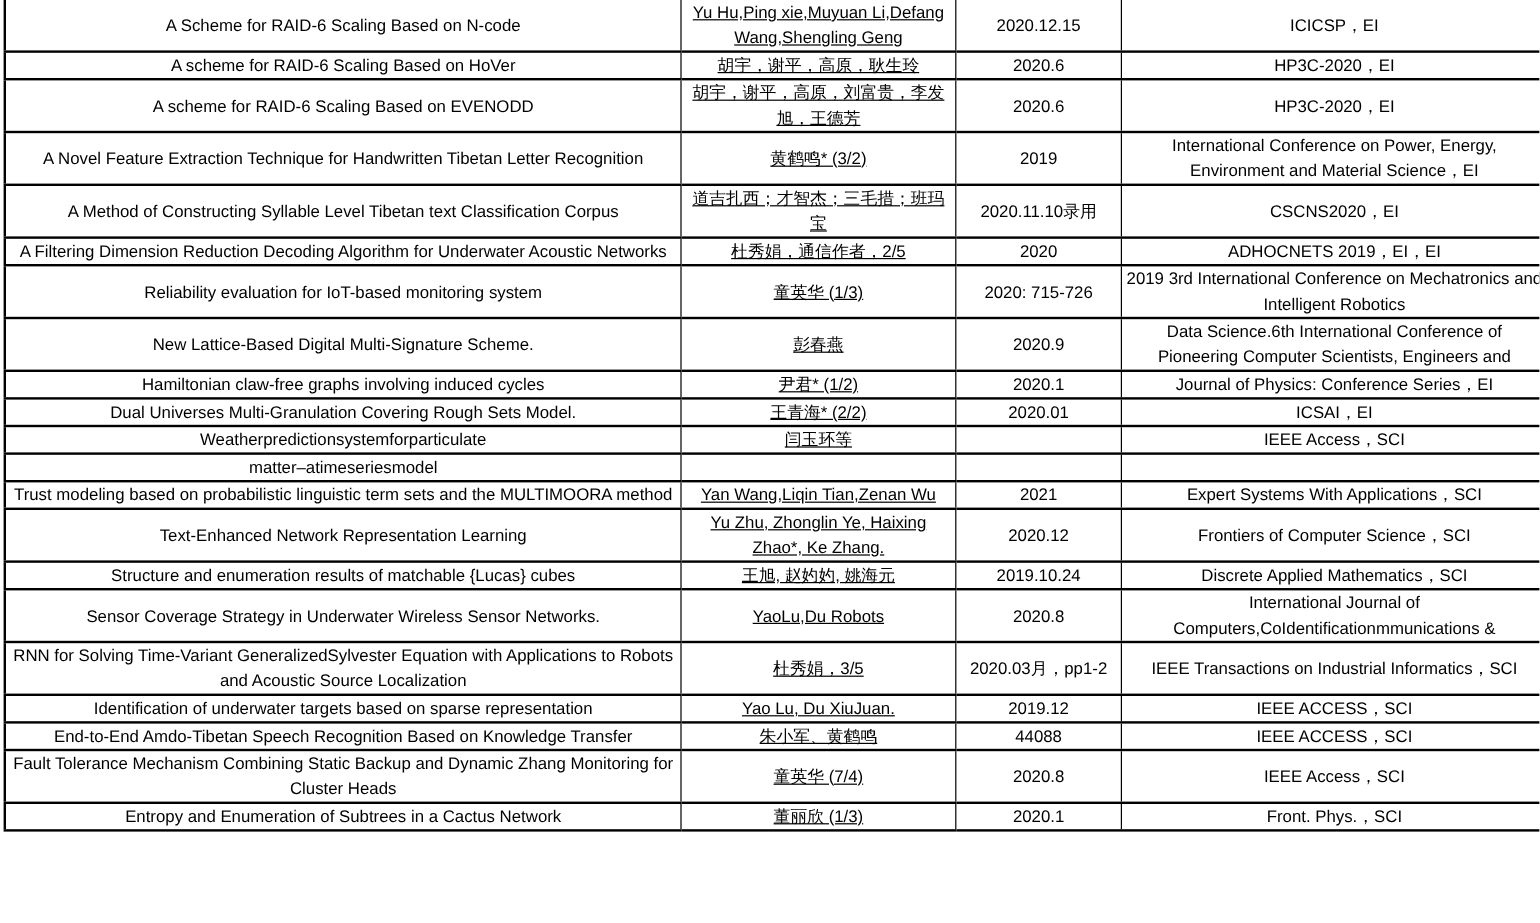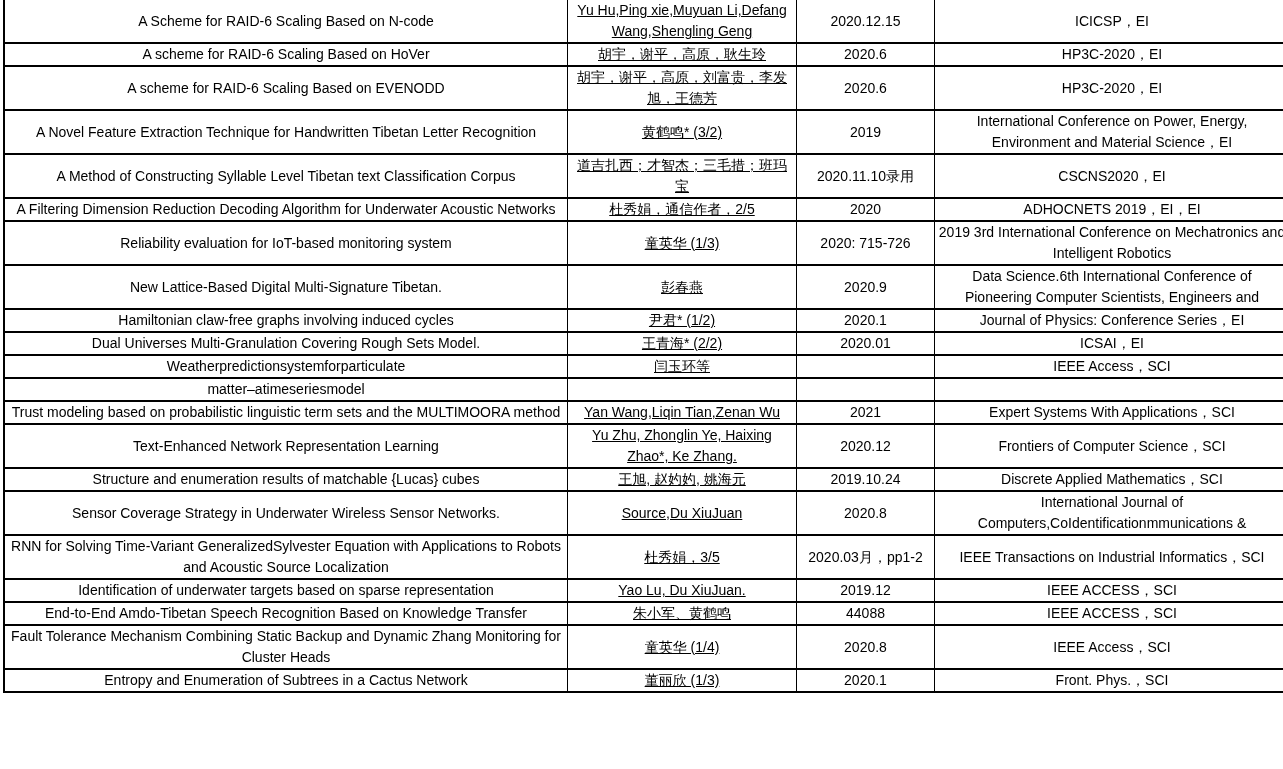--- a/index.html
+++ b/index.html
@@ -88,21 +88,21 @@
           <td class="col-date">2020</td>
           <td class="col-venue">ADHOCNETS 2019，EI，EI</td>
         </tr>
         <tr>
           <td class="col-title">Reliability evaluation for IoT-based monitoring system</td>
           <td class="col-authors">童英华 (1/3)</td>
           <td class="col-date">2020: 715-726</td>
           <td class="col-venue">2019 3rd International Conference on Mechatronics and Intelligent Robotics</td>
         </tr>
         <tr>
-          <td class="col-title">New Lattice-Based Digital Multi-Signature Tibetan.</td>
+          <td class="col-title">New Lattice-Based Digital Multi-Signature Scheme.</td>
           <td class="col-authors">彭春燕</td>
           <td class="col-date">2020.9</td>
           <td class="col-venue">Data Science.6th International Conference of Pioneering Computer Scientists, Engineers and</td>
         </tr>
         <tr>
           <td class="col-title">Hamiltonian claw-free graphs involving induced cycles</td>
           <td class="col-authors">尹君* (1/2)</td>
           <td class="col-date">2020.1</td>
           <td class="col-venue">Journal of Physics: Conference Series，EI</td>
         </tr>
@@ -137,21 +137,21 @@
           <td class="col-venue">Frontiers of Computer Science，SCI</td>
         </tr>
         <tr>
           <td class="col-title">Structure and enumeration results of matchable {Lucas} cubes</td>
           <td class="col-authors">王旭, 赵妁妁, 姚海元</td>
           <td class="col-date">2019.10.24</td>
           <td class="col-venue">Discrete Applied Mathematics，SCI</td>
         </tr>
         <tr>
           <td class="col-title">Sensor Coverage Strategy in Underwater Wireless Sensor Networks.</td>
-          <td class="col-authors">Source,Du XiuJuan</td>
+          <td class="col-authors">YaoLu,Du Robots</td>
           <td class="col-date">2020.8</td>
           <td class="col-venue">International Journal of Computers,CoIdentificationmmunications &amp;</td>
         </tr>
         <tr>
           <td class="col-title">RNN for Solving Time-Variant GeneralizedSylvester Equation with Applications to Robots and Acoustic Source Localization</td>
           <td class="col-authors">杜秀娟，3/5</td>
           <td class="col-date">2020.03月，pp1-2</td>
           <td class="col-venue">IEEE Transactions on Industrial Informatics，SCI</td>
         </tr>
         <tr>
@@ -161,21 +161,21 @@
           <td class="col-venue">IEEE ACCESS，SCI</td>
         </tr>
         <tr>
           <td class="col-title">End-to-End Amdo-Tibetan Speech Recognition Based on Knowledge Transfer</td>
           <td class="col-authors">朱小军、黄鹤鸣</td>
           <td class="col-date">44088</td>
           <td class="col-venue">IEEE ACCESS，SCI</td>
         </tr>
         <tr>
           <td class="col-title">Fault Tolerance Mechanism Combining Static Backup and Dynamic Zhang Monitoring for Cluster Heads</td>
-          <td class="col-authors">童英华 (1/4)</td>
+          <td class="col-authors">童英华 (7/4)</td>
           <td class="col-date">2020.8</td>
           <td class="col-venue">IEEE Access，SCI</td>
         </tr>
         <tr>
           <td class="col-title">Entropy and Enumeration of Subtrees in a Cactus Network</td>
           <td class="col-authors">董丽欣 (1/3)</td>
           <td class="col-date">2020.1</td>
           <td class="col-venue">Front. Phys.，SCI</td>
         </tr>
       </tbody>

